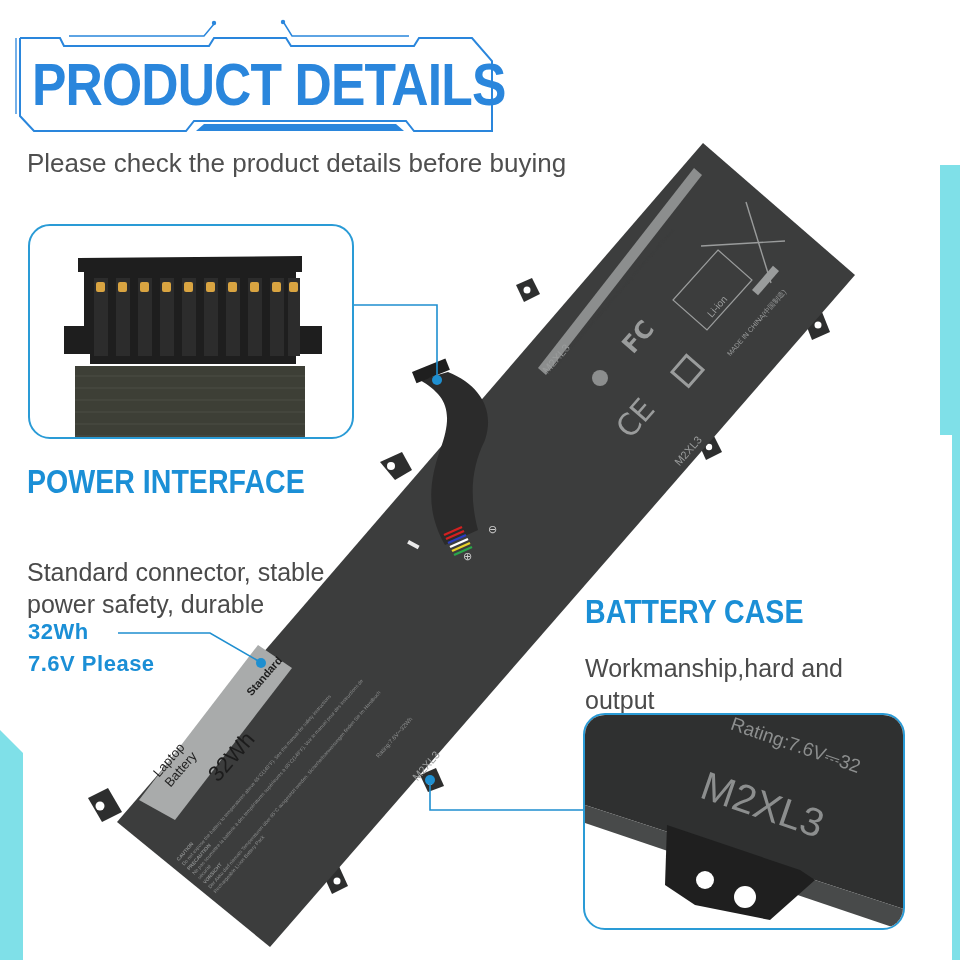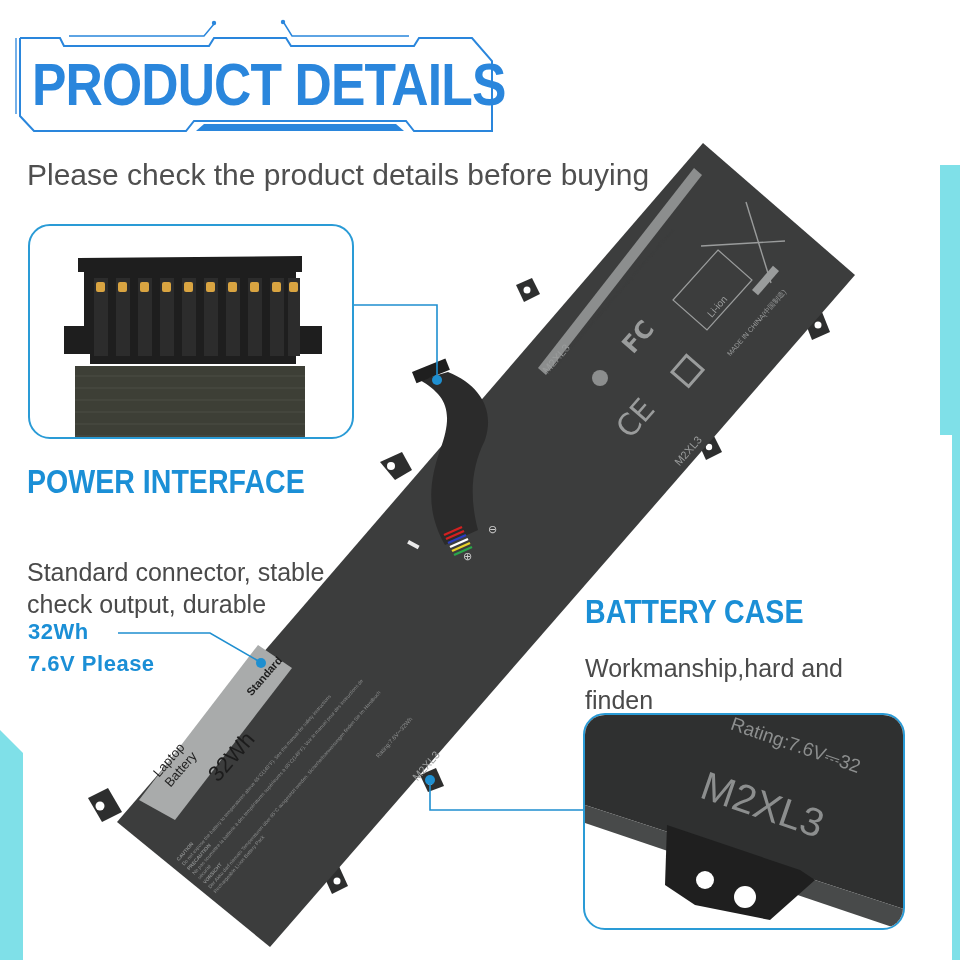--- a/index.html
+++ b/index.html
@@ -7,21 +7,21 @@
   body { position: relative; font-family: "Liberation Sans", sans-serif; color: #4a4a4a; }
   .abs { position: absolute; }
   .cyan { background: #7fe0e8; }
   .title-frame { left: 14px; top: 16px; width: 480px; height: 120px; }
   .title-text {
     left: 32px; top: 50px; width: 470px;
     font-family: "Liberation Sans", sans-serif; font-weight: 700;
     font-size: 60px; letter-spacing: -1px; color: #2a86dc;
     transform: scaleX(0.86); transform-origin: left center; white-space: nowrap;
   }
-  .subtitle { left: 27px; top: 158px; font-size: 30px; color: #4f4f4f; white-space: nowrap; }
+  .subtitle { left: 27px; top: 148px; font-size: 26px; color: #4f4f4f; white-space: nowrap; }
   .heading { font-weight: 700; color: #1b8fd6; font-size: 34px; white-space: nowrap;
     transform: scaleX(0.84); transform-origin: left center; }
   .body-text { font-size: 25px; color: #4a4a4a; line-height: 32px; margin-top: 44px; }
   .spec { font-weight: 700; color: #1b8fd6; font-size: 22px; line-height: 32px; letter-spacing: 0.5px; }
   .inset { border: 2px solid #2a9bd6; border-radius: 22px; overflow: hidden; background: #fff; }
   .callout-line { stroke: #1f8fd0; stroke-width: 1.6; fill: none; }
   .dot { fill: #1f8fd0; }
 </style>
 </head>
 <body>
@@ -167,32 +167,32 @@
         <rect x="220" y="56" width="9" height="10" rx="2"></rect>
       <rect x="242" y="56" width="9" height="10" rx="2"></rect>
         <rect x="259" y="56" width="9" height="10" rx="2"></rect>
     </g>
   </svg>
 </div>
 
 <div class="abs heading" style="left:27px; top:462px;">POWER INTERFACE</div>
 <div class="abs body-text" style="left:27px; top:512px;">
   <div>Standard connector, stable</div>
-  <div>check output, durable</div>
+  <div>power safety, durable</div>
 </div>
 
 <div class="abs spec" style="left:28px; top:616px;">
   <div>32Wh</div>
   <div>7.6V Please</div>
 </div>
 
 <div class="abs heading" style="left:585px; top:592px;">BATTERY CASE</div>
 <div class="abs body-text" style="left:585px; top:608px;">
   <div>Workmanship,hard and</div>
-  <div>finden</div>
+  <div>output</div>
 </div>
 
 <div class="abs inset" style="left:583px; top:713px; width:322px; height:217px; background:#fff;">
   <svg width="322" height="217" viewBox="0 0 322 217">
     <polygon points="0,0 322,0 322,195 0,90" fill="#2f3030"></polygon>
     <polygon points="0,90 322,195 322,217 0,108" fill="#484a4a"></polygon>
     <polygon points="82,110 215,155 230,165 185,205 110,190 80,170" fill="#1f1f1f"></polygon>
     <circle cx="120" cy="165" r="9" fill="#ffffff"></circle>
     <circle cx="160" cy="182" r="11" fill="#ffffff"></circle>
   </svg>

